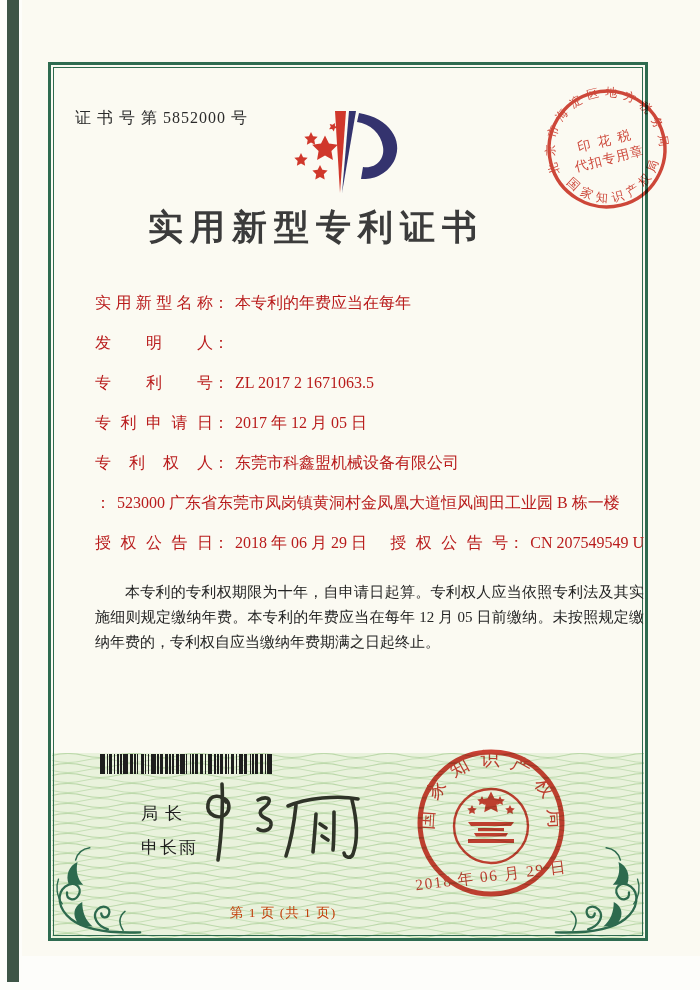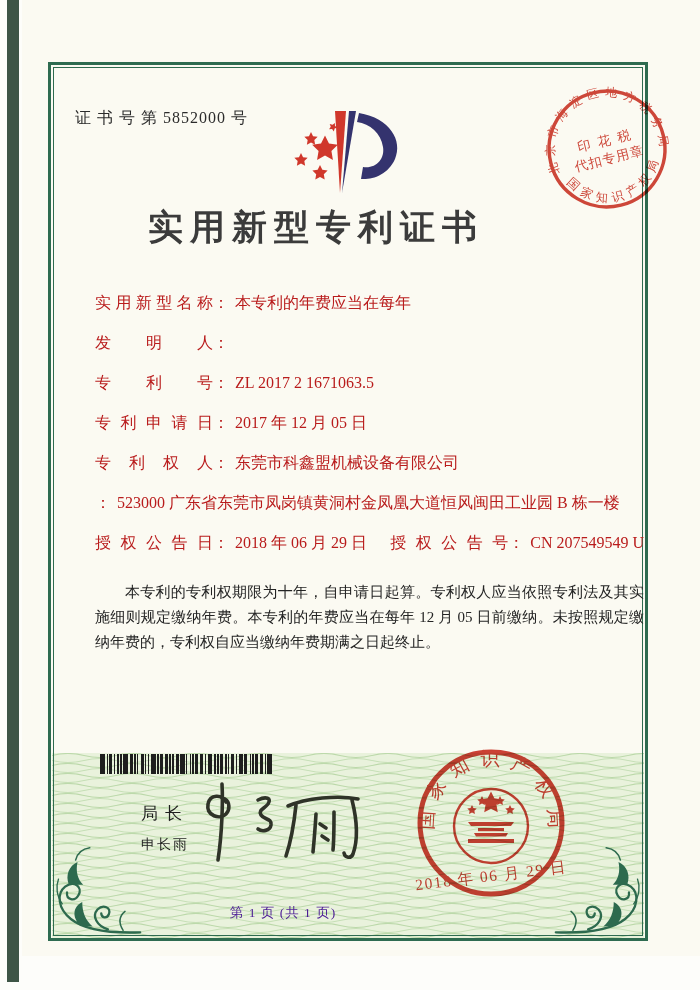--- a/index.html
+++ b/index.html
@@ -33,24 +33,24 @@
   .pair{display:flex;}
   .pair .fvalue{flex:none;}
   .bodytext{position:absolute;left:73px;top:580px;width:549px;font-size:15px;line-height:25px;
     color:#242424;text-align:justify;z-index:5;}
   .bodytext p{margin:0;text-indent:2em;}
   .barcode{position:absolute;left:78px;top:754px;width:174px;height:20px;overflow:hidden;
     white-space:nowrap;font-size:0;z-index:5;}
   .barcode i{display:inline-block;height:100%;background:#1e1e1e;vertical-align:top;}
   .director{position:absolute;left:79px;top:802px;color:#1f1f1f;z-index:5;margin-left:40px;}
   .director .dtitle{font-size:17px;letter-spacing:7px;}
-  .director .dname{font-size:14px;letter-spacing:2px;margin-top:11px;}
+  .director .dname{font-size:17px;letter-spacing:2px;margin-top:11px;}
   .sig{position:absolute;left:170px;top:772px;z-index:5;}
   .footer{position:absolute;left:26px;top:904px;width:470px;text-align:center;
-    font-size:13.5px;color:#4c1d95;letter-spacing:1px;z-index:5;}
+    font-size:13.5px;color:#c2410c;letter-spacing:1px;z-index:5;}
   svg text{font-family:"Liberation Serif","DejaVu Serif",serif;}
 </style>
 </head>
 <body>
 
 <svg width="0" height="0" style="position:absolute" aria-hidden="true">
   <defs>
     <path id="star" d="M0,-10 L2.94,-4.05 L9.51,-3.09 L4.76,1.55 L5.88,8.09 L0,4.9 L-5.88,8.09 L-4.76,1.55 L-9.51,-3.09 L-2.94,-4.05 Z"></path>
     <g id="orn-shape" fill="none" stroke="#2d6a4e" stroke-width="2.4" stroke-linecap="round">
       <path d="M96,94 C68,95 38,92 23,80 C9,69 8,53 17,46 C26,39 36,46 31,55 C27,62 18,60 19,52"></path>

